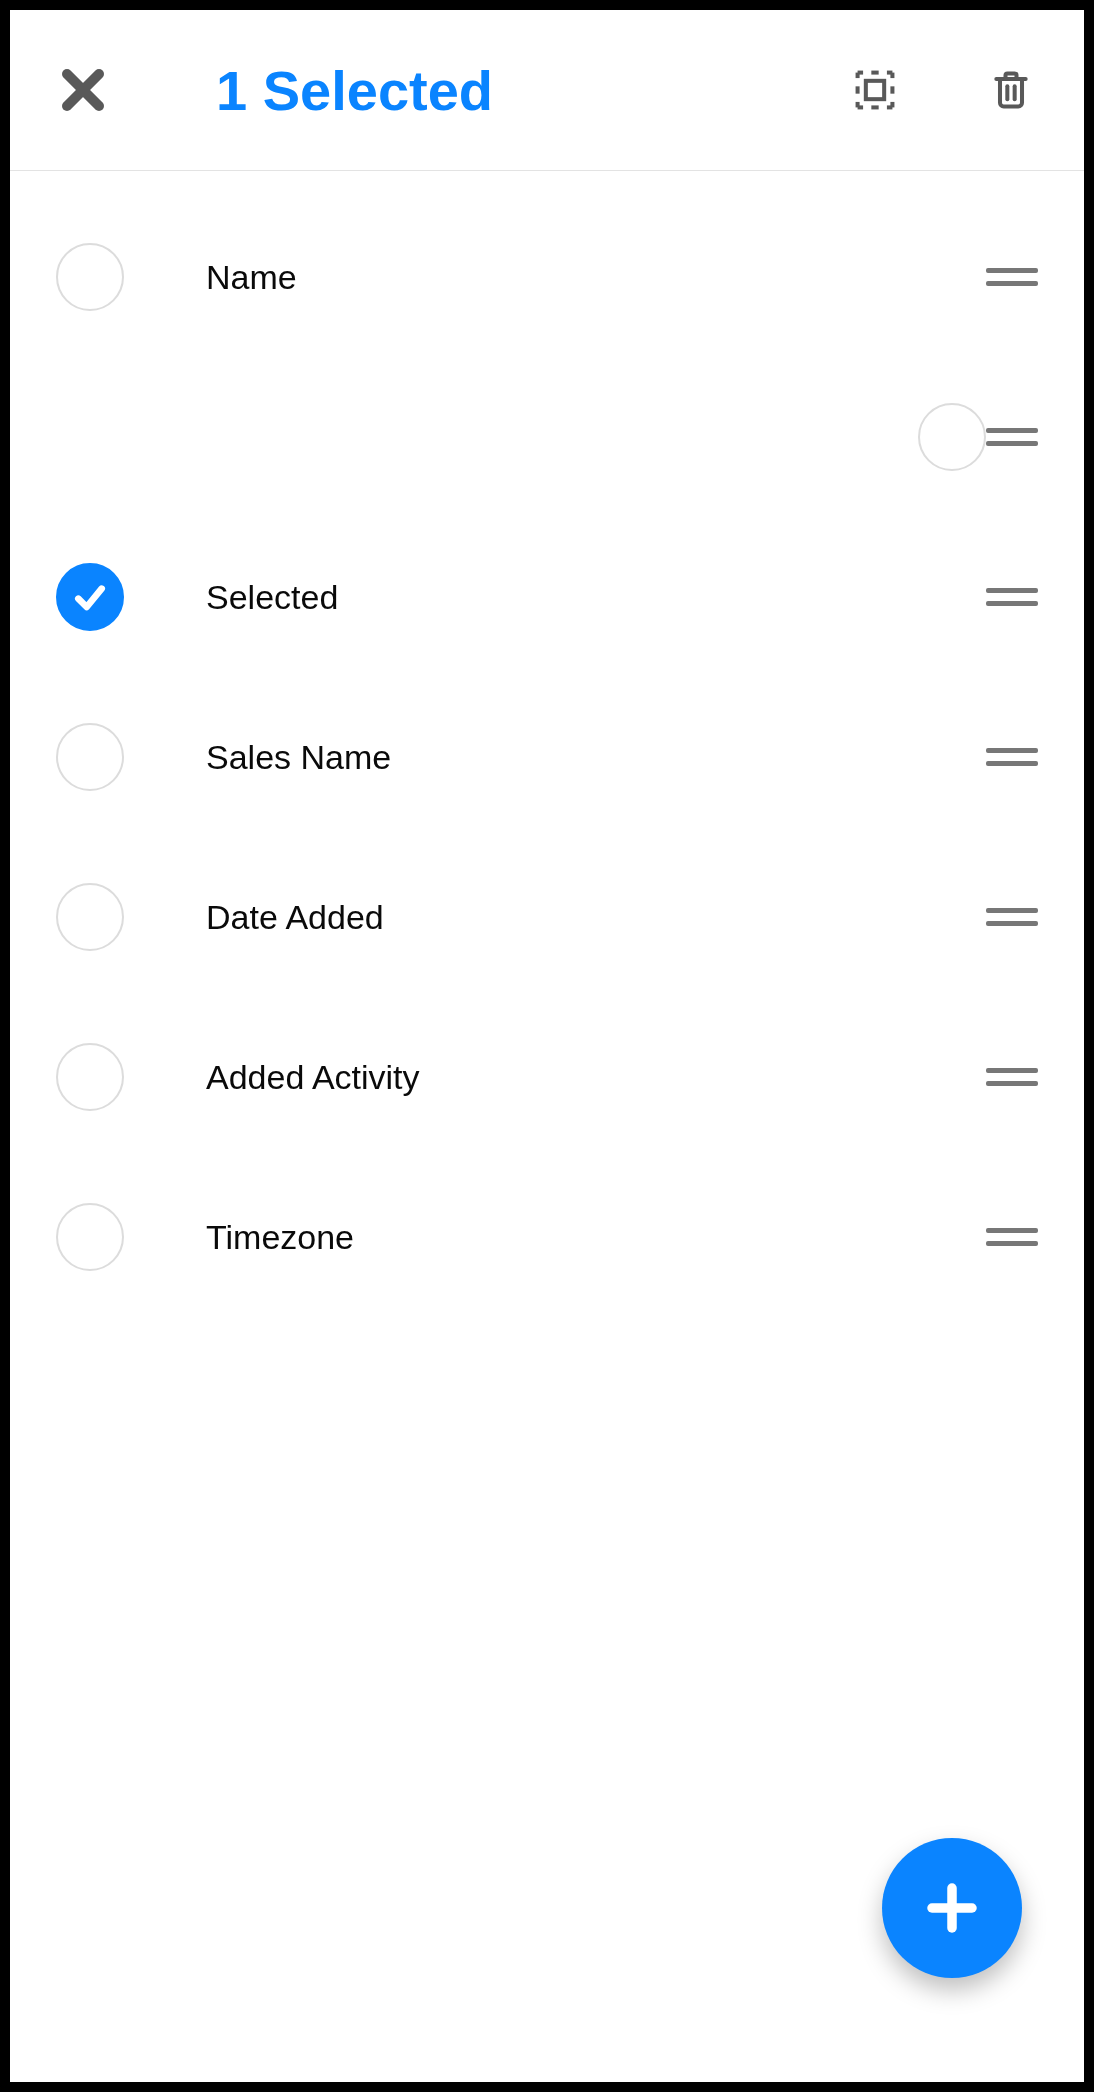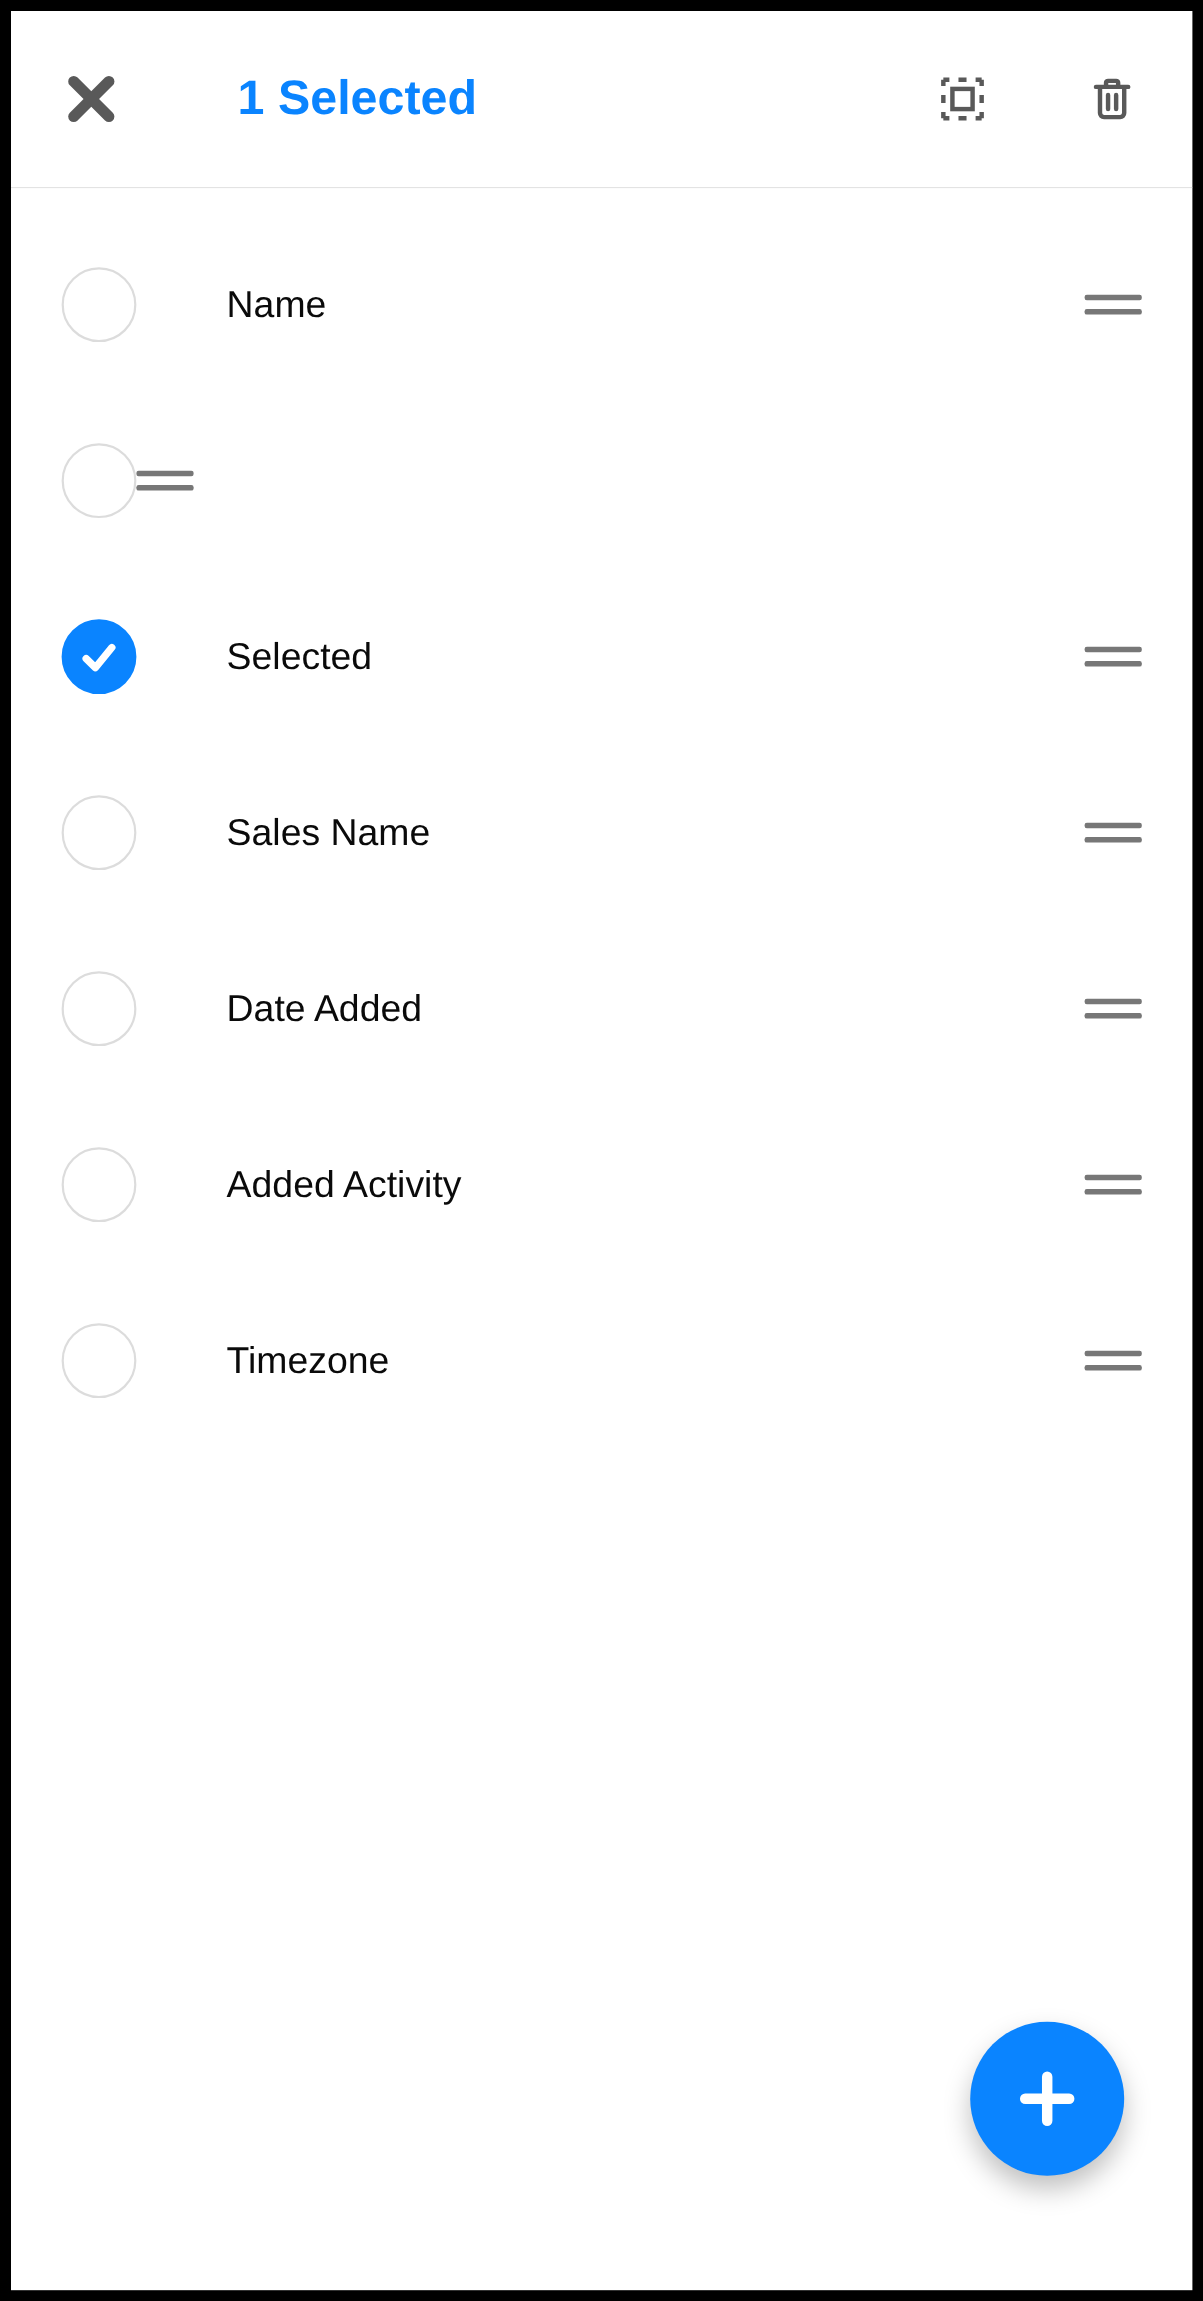--- a/index.html
+++ b/index.html
@@ -33,41 +33,42 @@
     padding:0 46px;
     border-bottom:1px solid #e3e3e3;
   }
   .close-btn{
     width:54px;height:54px;
     display:flex;align-items:center;justify-content:center;
     cursor:pointer;
   }
   .title{
     margin-left:106px;
-    font-size:44px;
+    font-size:56px;
     font-weight:700;
     color:var(--accent);
   }
   .spacer{flex:1;}
   .hdr-btn{
     width:54px;height:54px;
     display:flex;align-items:center;justify-content:center;
     cursor:pointer;
     margin-left:82px;
   }
 
   
   .list{
     padding-top:26px;
   }
   .row{
     height:160px;
     display:flex;
     align-items:center;
     padding:0 46px;
+    justify-content:flex-end;
   }
   .check{
     width:64px;height:64px;
     border-radius:50%;
     border:2px solid var(--circle);
     background:#fff;
     flex:0 0 auto;
     cursor:pointer;
     display:flex;align-items:center;justify-content:center;
   }

